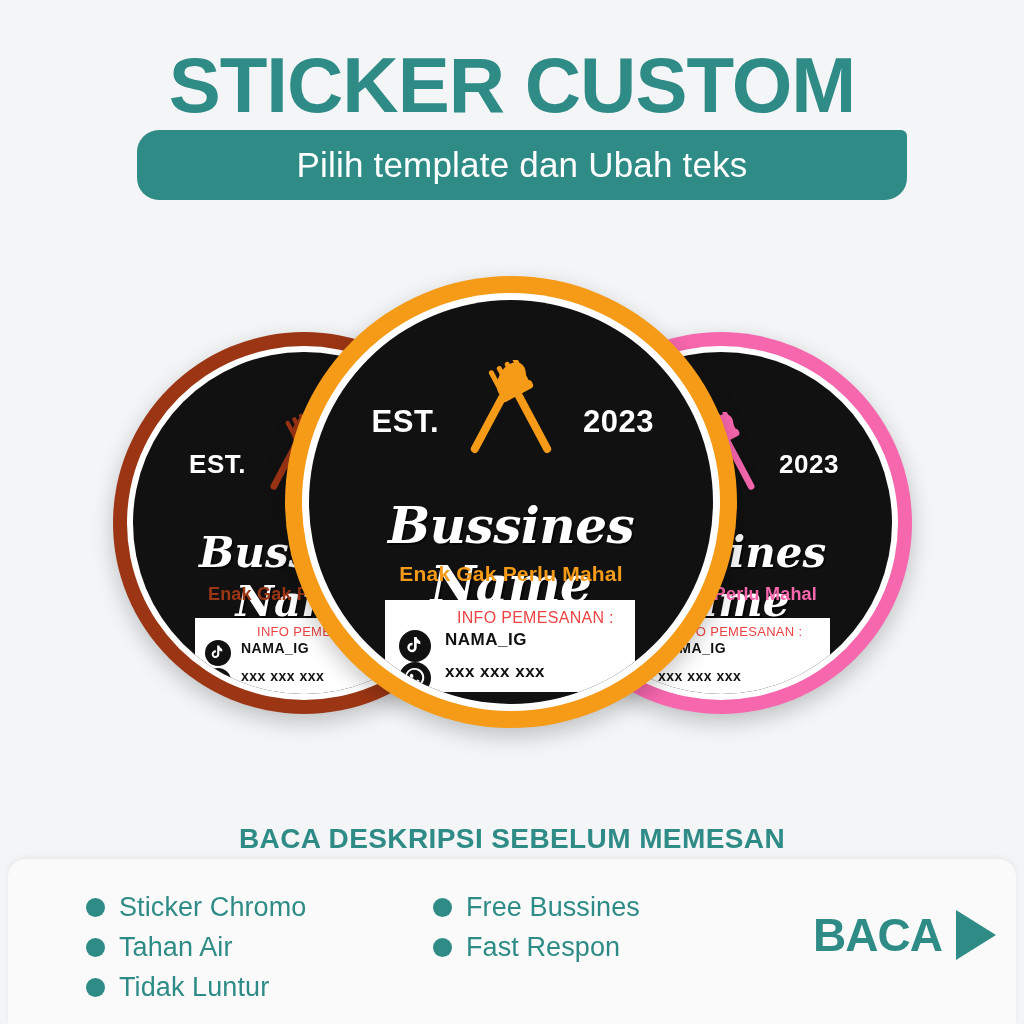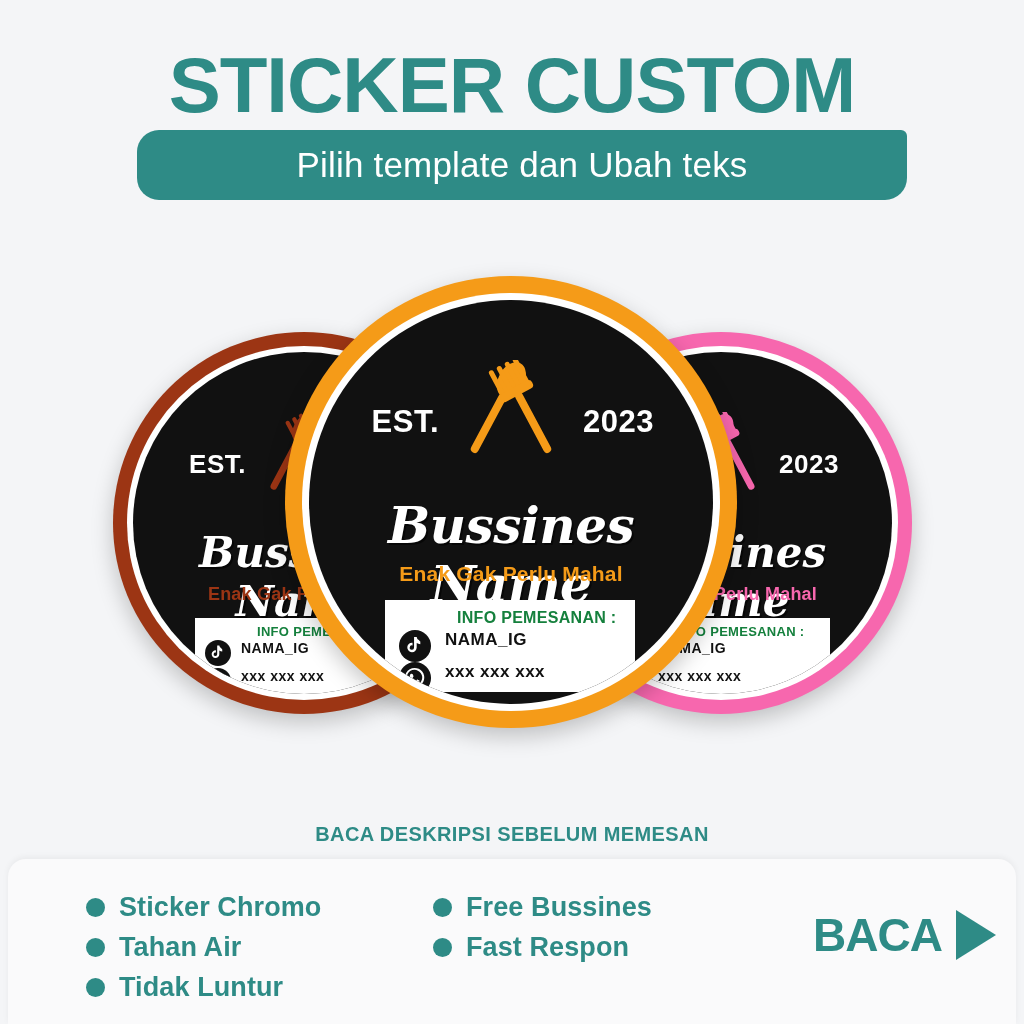--- a/index.html
+++ b/index.html
@@ -121,21 +121,21 @@
     position:absolute;
     background:#FFFFFF;
   }
   #sticker-center .brush { left:76px; top:300px; width:250px; height:92px; }
   #sticker-left   .brush { left:62px; top:266px; width:218px; height:80px; }
   #sticker-right  .brush { left:62px; top:266px; width:218px; height:80px; }
 
   .brush-inner { position:absolute; inset:0; }
 
   .info-title {
-    position:absolute; color:#15803d; font-weight:bold; letter-spacing:0.3px;
+    position:absolute; color:#ef4444; font-weight:normal; letter-spacing:0.3px;
     white-space:nowrap;
   }
   .social-row { position:absolute; display:flex; align-items:flex-start; }
   .social-badge {
     border-radius:50%; background:#111; color:#fff;
     display:flex; align-items:center; justify-content:center;
     flex:none;
   }
   .social-val { color:#111; font-weight:bold; white-space:nowrap; letter-spacing:0.5px; }
 
@@ -159,37 +159,37 @@
   #sticker-right .row-tiktok { left:10px; top:22px; }
   #sticker-right .row-tiktok .social-badge { width:26px; height:26px; }
   #sticker-right .row-tiktok .social-val { font-size:14px; margin-left:10px; }
   #sticker-right .row-wa { left:10px; top:50px; }
   #sticker-right .row-wa .social-badge { width:26px; height:26px; }
   #sticker-right .row-wa .social-val { font-size:14px; margin-left:10px; }
 
   
   #read-desc {
     position:absolute; top:823px; left:0; width:1024px; text-align:center;
-    font-size:20px; font-weight:bold; color:#2E8B86; letter-spacing:0.4px;
+    font-size:28px; font-weight:bold; color:#2E8B86; letter-spacing:0.4px;
   }
   #bottom-panel {
     position:absolute; top:859px; left:8px; width:1008px; height:165px;
     background:#FAFAFB;
     border-radius:18px 18px 0 0;
     box-shadow:0 -2px 6px rgba(0,0,0,0.05);
   }
   .feat-col { position:absolute; top:28px; }
   #feat-col-1 { left:78px; }
   #feat-col-2 { left:425px; }
   .feat-item { display:flex; align-items:center; height:40px; }
   .feat-dot {
     width:19px; height:19px; border-radius:50%; background:#2E8B86; flex:none;
   }
   .feat-label {
-    margin-left:14px; font-size:27px; color:#2E8B86; letter-spacing:0.1px;font-weight:bold;
+    margin-left:14px; font-size:27px; color:#2E8B86; letter-spacing:0.1px;
   }
   #next-button {
     position:absolute; top:908px; right:28px;
     display:flex; align-items:center; gap:14px;
   }
   #next-label {
     font-size:46px; font-weight:bold; color:#2E8B86; letter-spacing:-1px;
   }
   #next-arrow { width:0; height:0; border-left:40px solid #2E8B86; border-top:25px solid transparent; border-bottom:25px solid transparent; }
 </style>

